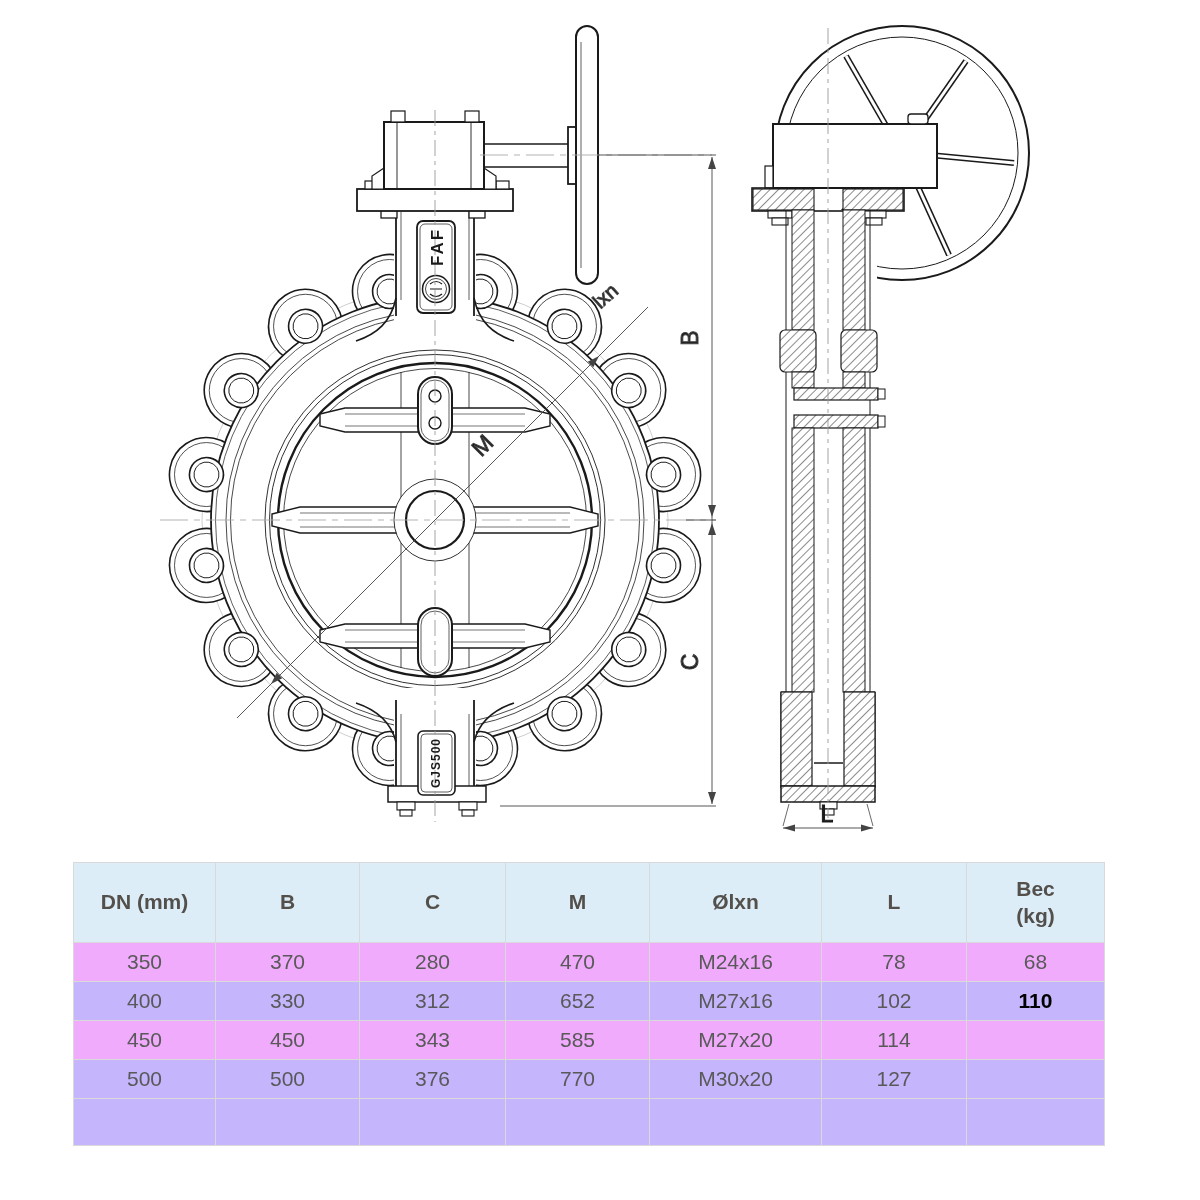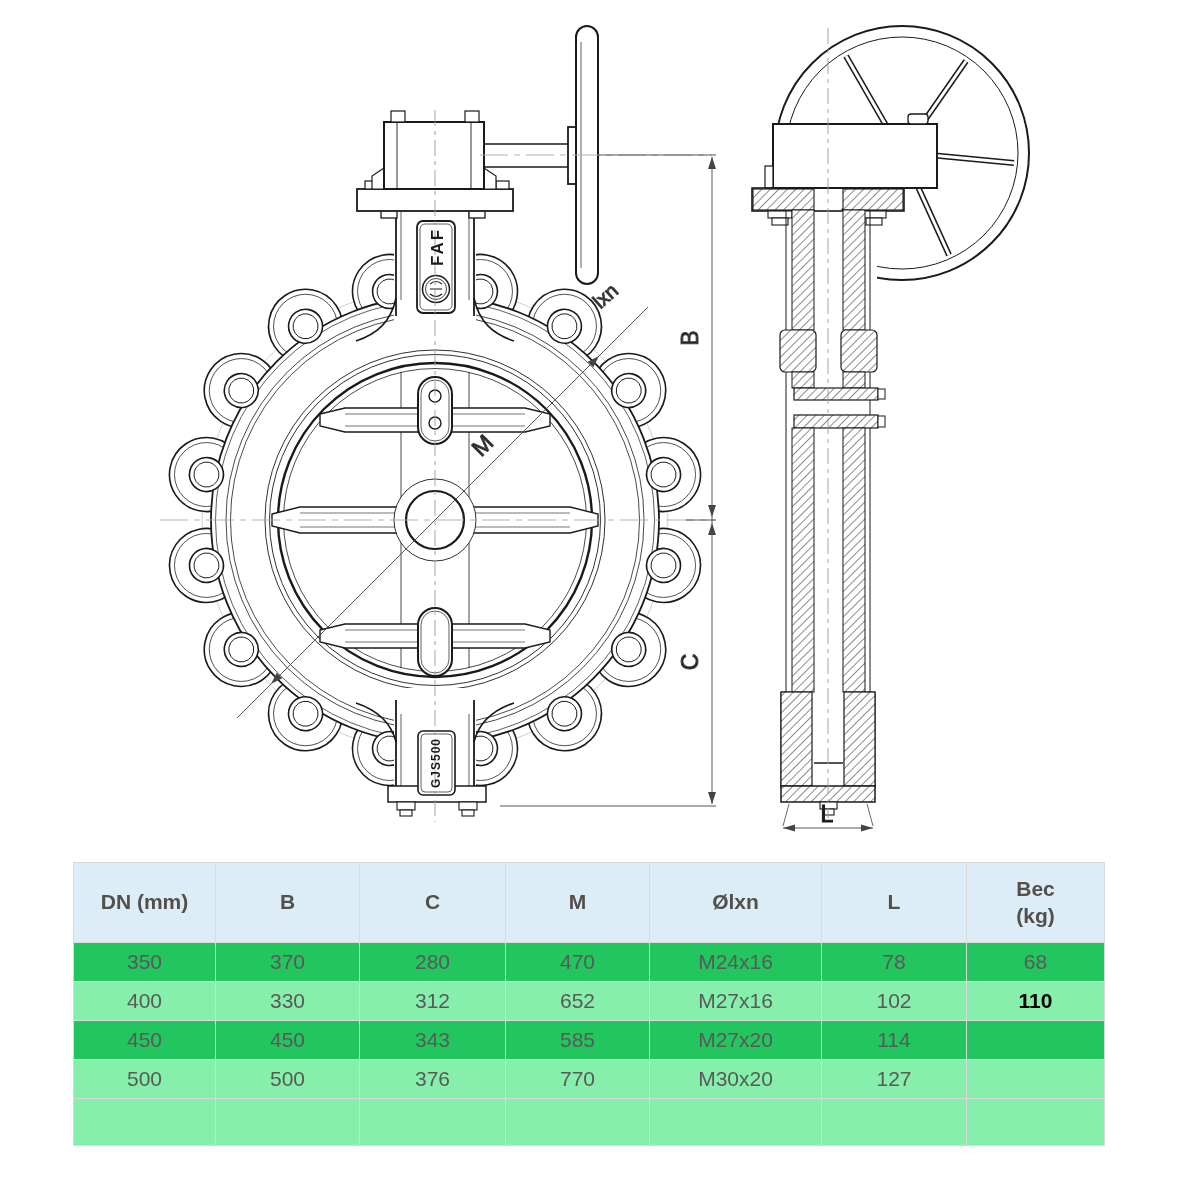--- a/index.html
+++ b/index.html
@@ -9,22 +9,22 @@
   .dimlbl{font-size:23px;}
   .dimlbl-sm{font-size:20px;}
   .brand{font-size:17px;font-weight:bold;letter-spacing:2px;}
   .material{font-size:12px;font-weight:bold;letter-spacing:1px;}
   .dim-table{position:absolute;left:73px;top:862px;border-collapse:collapse;
     table-layout:fixed;width:1031px;}
   .dim-table th,.dim-table td{border:1px solid #d9d9d9;text-align:center;
     vertical-align:middle;font-size:21px;padding:0;}
   .dim-table th{background:#ddedf8;color:#53504c;font-weight:bold;height:79px;
     white-space:pre-line;line-height:1.25;}
-  .dim-table td{color:#595959;height:38px;background:#86efac;}
-  .dim-table tr.alt td{background:#22c55e;}
+  .dim-table td{color:#595959;height:38px;background:#c4b5fd;}
+  .dim-table tr.alt td{background:#f0abfc;}
   .dim-table tr.empty td{height:46px;}
   .dim-table td.hl{color:#000;font-weight:bold;text-align:center;}
 </style>
 </head>
 <body>
 
 <div class="stage">
 <svg width="1200" height="860" viewBox="0 0 1200 860">
   <defs>
     <pattern id="hatch" patternUnits="userSpaceOnUse" width="6" height="6" patternTransform="rotate(45)">

